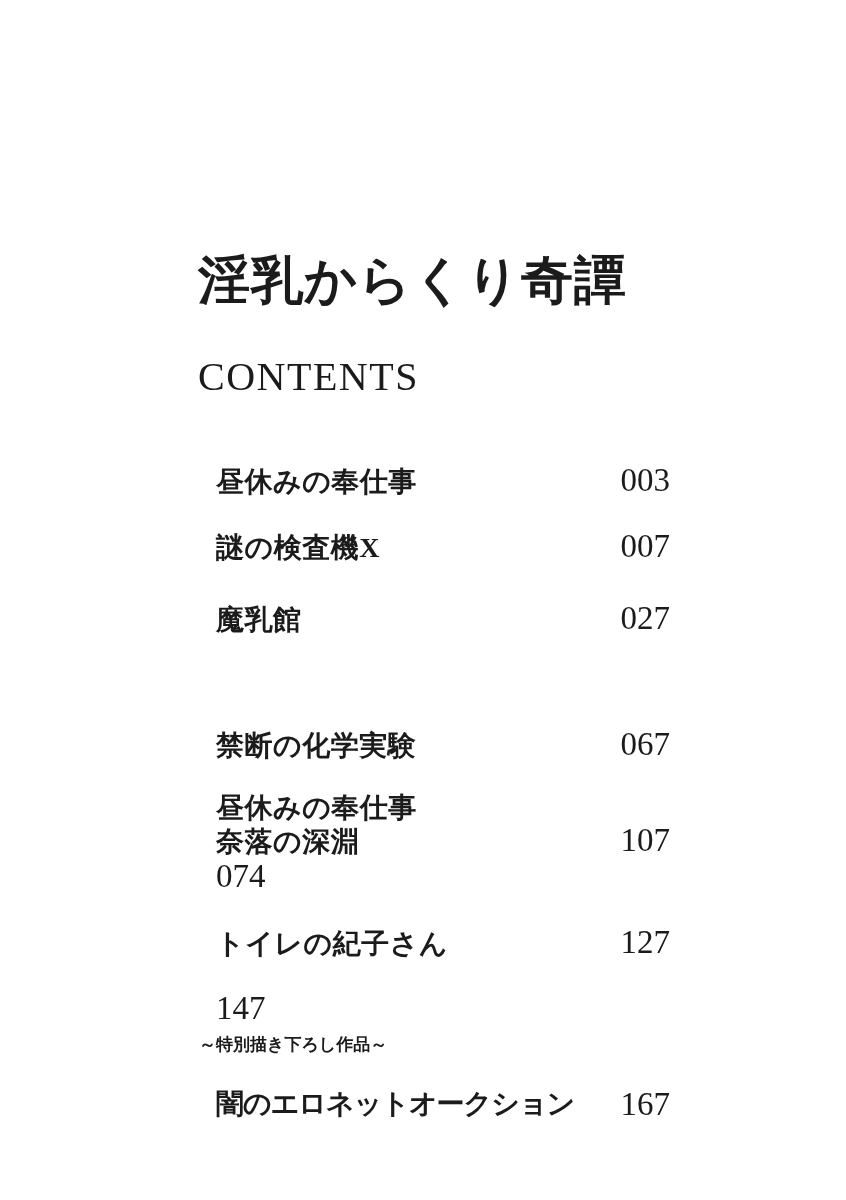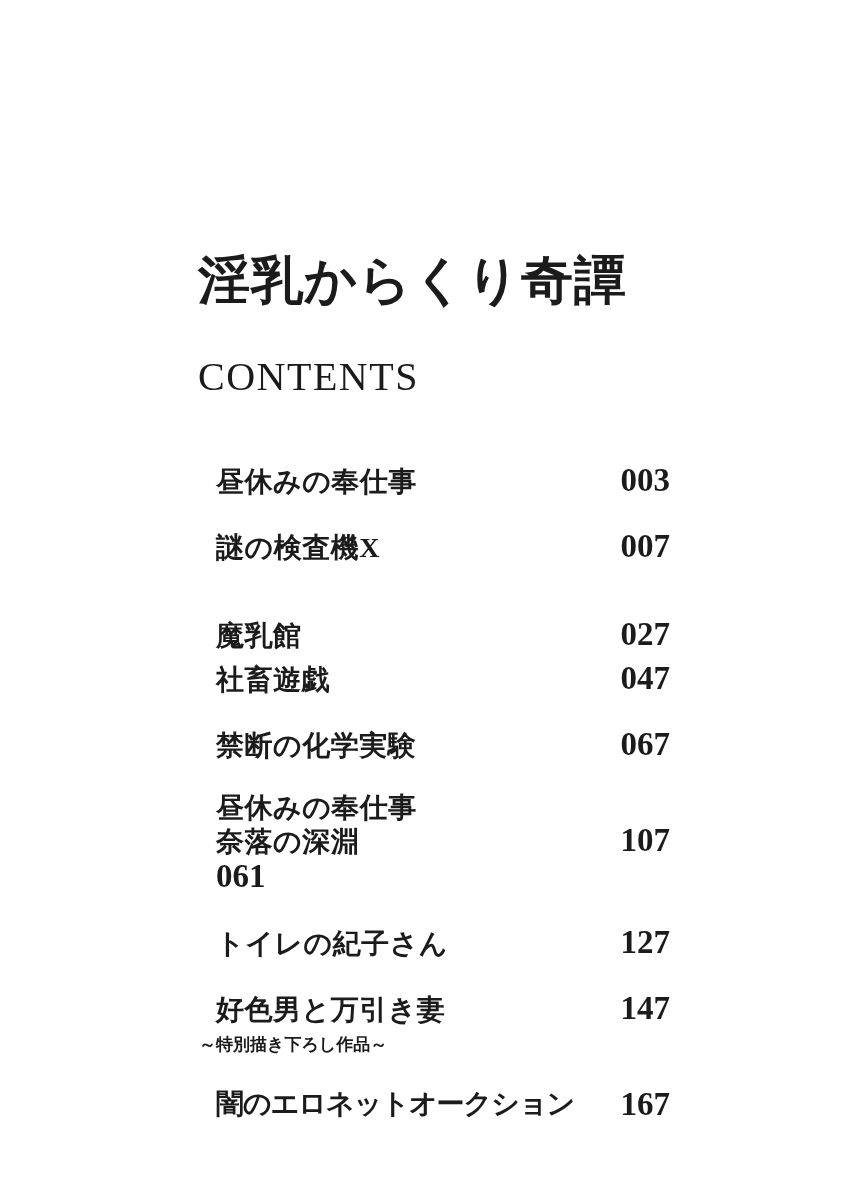--- a/index.html
+++ b/index.html
@@ -46,21 +46,21 @@
     font-weight: 700;
     letter-spacing: 0.5px;
     line-height: 1.15;
     white-space: nowrap;
   }
   .toc-title--condensed {
     letter-spacing: -1px;
   }
   .toc-page {
     font-size: 33px;
-    font-weight: 700;
+    font-weight: 400;
     line-height: 1.1;
     letter-spacing: 0;
   }
   .special-label {
     position: absolute;
     left: 148px;
     top: 984px;
     font-size: 17px;
     font-weight: 700;
     line-height: 1.2;
@@ -79,52 +79,47 @@
   <div class="toc-row" style="top: 394px;">
     <span class="toc-title">昼休みの奉仕事</span>
     <span class="toc-page">003</span>
   </div>
 
   <div class="toc-row" style="top: 460px;">
     <span class="toc-title">謎の検査機X</span>
     <span class="toc-page">007</span>
   </div>
 
-  <div class="toc-row" style="top: 548px;">
+  <div class="toc-row" style="top: 532px;">
     <span class="toc-title">魔乳館</span>
     <span class="toc-page">027</span>
   </div>
 
-  <div class="toc-row" style="top: 592px;">
-    <span class="toc-title">社畜遊戯</span>
-    <span class="toc-page">047</span>
-  </div>
 
   <div class="toc-row" style="top: 658px;">
     <span class="toc-title">禁断の化学実験</span>
     <span class="toc-page">067</span>
   </div>
 
   <div class="toc-row" style="top: 724px; flex-direction: column;">
     <span class="toc-title">昼休みの奉仕事</span>
-    <span class="toc-page">061</span>
+    <span class="toc-page">074</span>
   </div>
 
   <div class="toc-row" style="top: 754px;">
     <span class="toc-title">奈落の深淵</span>
     <span class="toc-page">107</span>
   </div>
 
   <div class="toc-row" style="top: 856px; align-items: flex-end;">
     <span class="toc-title">トイレの紀子さん</span>
     <span class="toc-page">127</span>
   </div>
 
   <div class="toc-row" style="top: 922px;">
-    <span class="toc-title">好色男と万引き妻</span>
     <span class="toc-page">147</span>
   </div>
 
   <div class="special-label">～特別描き下ろし作品～</div>
 
   <div class="toc-row" style="top: 1018px; align-items: center;">
     <span class="toc-title toc-title--condensed">闇のエロネットオークション</span>
     <span class="toc-page">167</span>
   </div>
 

